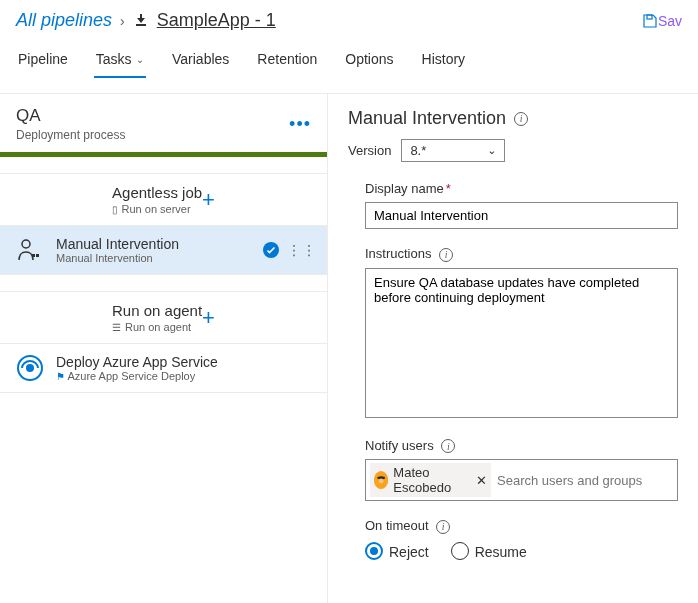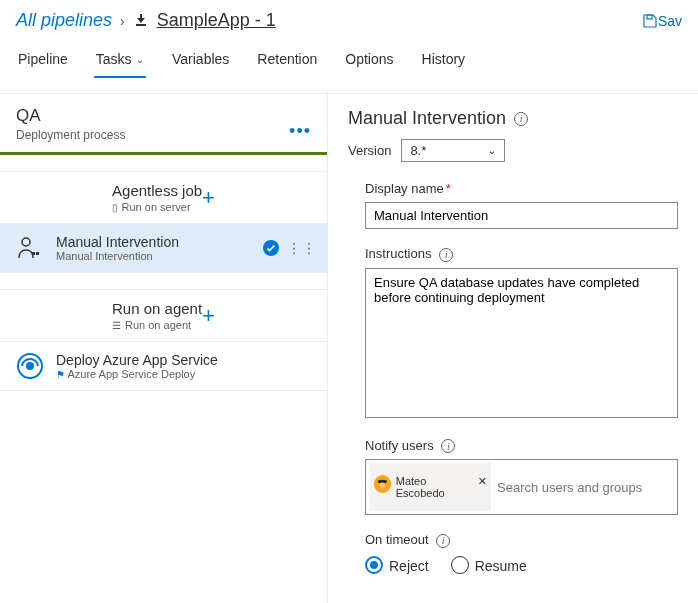--- a/index.html
+++ b/index.html
@@ -4,34 +4,34 @@
 <style>
   * { box-sizing: border-box; margin: 0; padding: 0; font-family: "Segoe UI", -apple-system, sans-serif; }
   body { width: 698px; height: 603px; overflow: hidden; background: #fff; color: #323130; font-size: 14px; }
 
   .header { display: flex; align-items: center; justify-content: space-between; padding: 10px 16px 8px; }
   .breadcrumb { display: flex; align-items: center; gap: 8px; }
   .breadcrumb a { color: #0078d4; text-decoration: none; font-size: 18px; font-style: italic; }
   .breadcrumb .chev { color: #605e5c; font-size: 14px; }
   .breadcrumb .icon-pipeline { width:16px; height:16px; display:inline-block; }
   .breadcrumb .title { font-size: 18px; color: #323130; text-decoration: underline; }
-  .save-btn { display:flex; align-items:center; gap:0; color:#0369a1; cursor:pointer; }
+  .save-btn { display:flex; align-items:center; gap:0; color:#8b5cf6; cursor:pointer; }
   .save-btn svg { width:16px; height:16px; }
 
   .tabs { display:flex; gap:24px; padding: 6px 16px 16px; border-bottom:1px solid #edebe9; }
   .tab { padding: 6px 2px 10px; color:#323130; cursor:pointer; font-size:14px; position:relative; display:flex; align-items:center; gap:4px; }
   .tab.active { color:#323130; }
   .tab.active::after { content:""; position:absolute; left:0; right:0; bottom:-1px; height:2px; background:#0078d4; }
   .tab .chev-d { font-size:10px; color:#605e5c; }
 
   .content { display:flex; height: calc(603px - 90px); }
   .left { width: 328px; border-right:1px solid #edebe9; }
   .right { flex:1; padding: 14px 20px 20px; overflow:hidden; }
 
-  .stage-head { display:flex; justify-content:space-between; align-items:flex-end; padding:12px 16px 10px; border-bottom:3px solid #4d7c0f; }
+  .stage-head { display:flex; justify-content:space-between; align-items:center; padding:12px 16px 10px; border-bottom:5px solid #4d7c0f; }
   .stage-head .stitle { font-size:17px; color:#323130; }
   .stage-head .ssub { font-size:12px; color:#605e5c; margin-top:2px; }
   .more { color:#0078d4; font-size:18px; letter-spacing:1px; cursor:pointer; }
 
   .job { padding:10px 16px 10px; border-top:1px solid #edebe9; border-bottom:1px solid #edebe9; display:flex; justify-content:center; align-items:center; margin-top:16px; background:#fff; }
   .job:first-of-type { margin-top:18px; }
   .job .jtitle { font-size:15px; }
   .job .jsub { font-size:11px; color:#605e5c; margin-top:2px; display:flex; align-items:center; gap:4px; }
   .plus { color:#0078d4; font-size:22px; font-weight:300; cursor:pointer; }
 
@@ -47,21 +47,21 @@
   .panel-title { font-size:18px; margin-bottom:10px; display:flex; align-items:center; gap:8px; }
   .info { width:14px; height:14px; border:1px solid #605e5c; border-radius:50%; display:inline-flex; align-items:center; justify-content:center; font-size:10px; color:#605e5c; font-style:italic; font-family:Georgia, serif; }
   .row { display:flex; align-items:center; gap:10px; margin-bottom:18px; }
   .label { font-size:13px; color:#323130; }
   .req { color:#a4262c; margin-left:2px; }
   .select { border:1px solid #8a8886; padding:3px 8px; font-size:13px; width:104px; display:flex; justify-content:space-between; align-items:center; cursor:pointer; background:#fff; }
   .input { width:100%; border:1px solid #8a8886; padding:5px 8px; font-size:13px; margin-top:6px; }
   .textarea { width:100%; border:1px solid #8a8886; padding:6px 8px; font-size:13px; margin-top:6px; height:150px; resize:none; font-family:inherit; }
   .field { margin-bottom:16px;margin-left:17px; }
   .people-box { border:1px solid #8a8886; padding:3px 4px; display:flex; align-items:center; gap:6px; margin-top:6px; }
-  .pill { background:#f3f2f1; display:flex; gap:5px; padding:12px 4px; font-size:11px; }
+  .pill { background:#f3f2f1; display:flex; align-items:center; gap:5px; padding:2px 4px; font-size:13px; }
   .avatar { width:18px; height:18px; border-radius:50%; background:#faa21b; display:flex; align-items:center; justify-content:center; overflow:hidden; }
   .people-ph { color:#605e5c; font-size:13px; flex:1; border:none; outline:none; }
 
   .radios { display:flex; gap:22px; margin-top:8px; align-items:center; }
   .radio { display:flex; align-items:flex-end; gap:6px; cursor:pointer; }
   .rcircle { width:18px; height:18px; border:1px solid #323130; border-radius:50%; display:flex; align-items:center; justify-content:center; }
   .rcircle.sel { border-color:#0078d4; border-width:2px; }
   .rcircle.sel::after { content:""; width:8px; height:8px; background:#0078d4; border-radius:50%; }
 
   .mini-icon { font-size:10px; }

